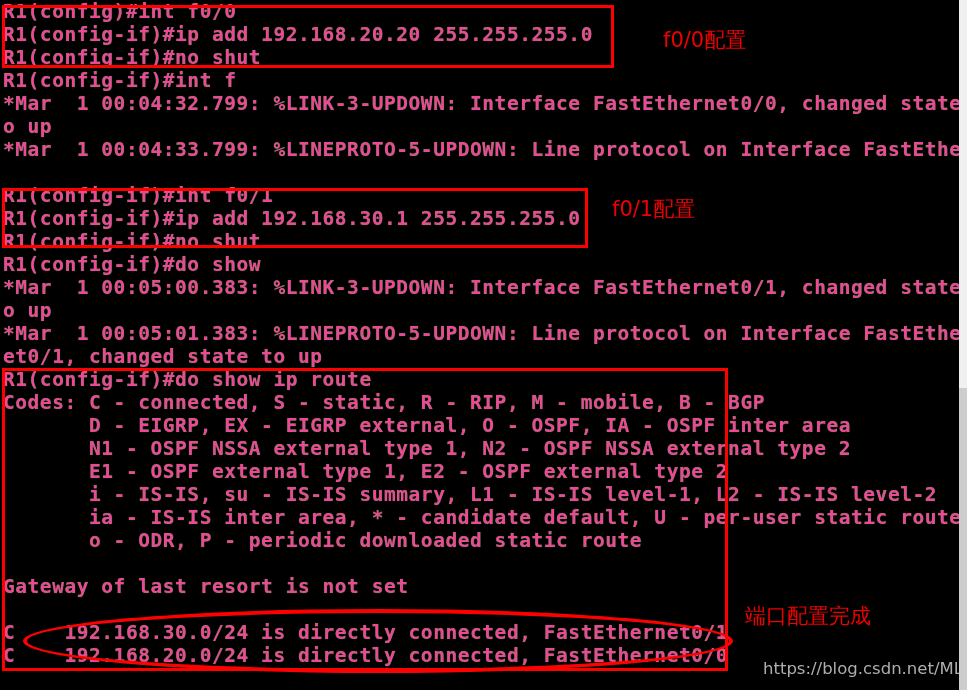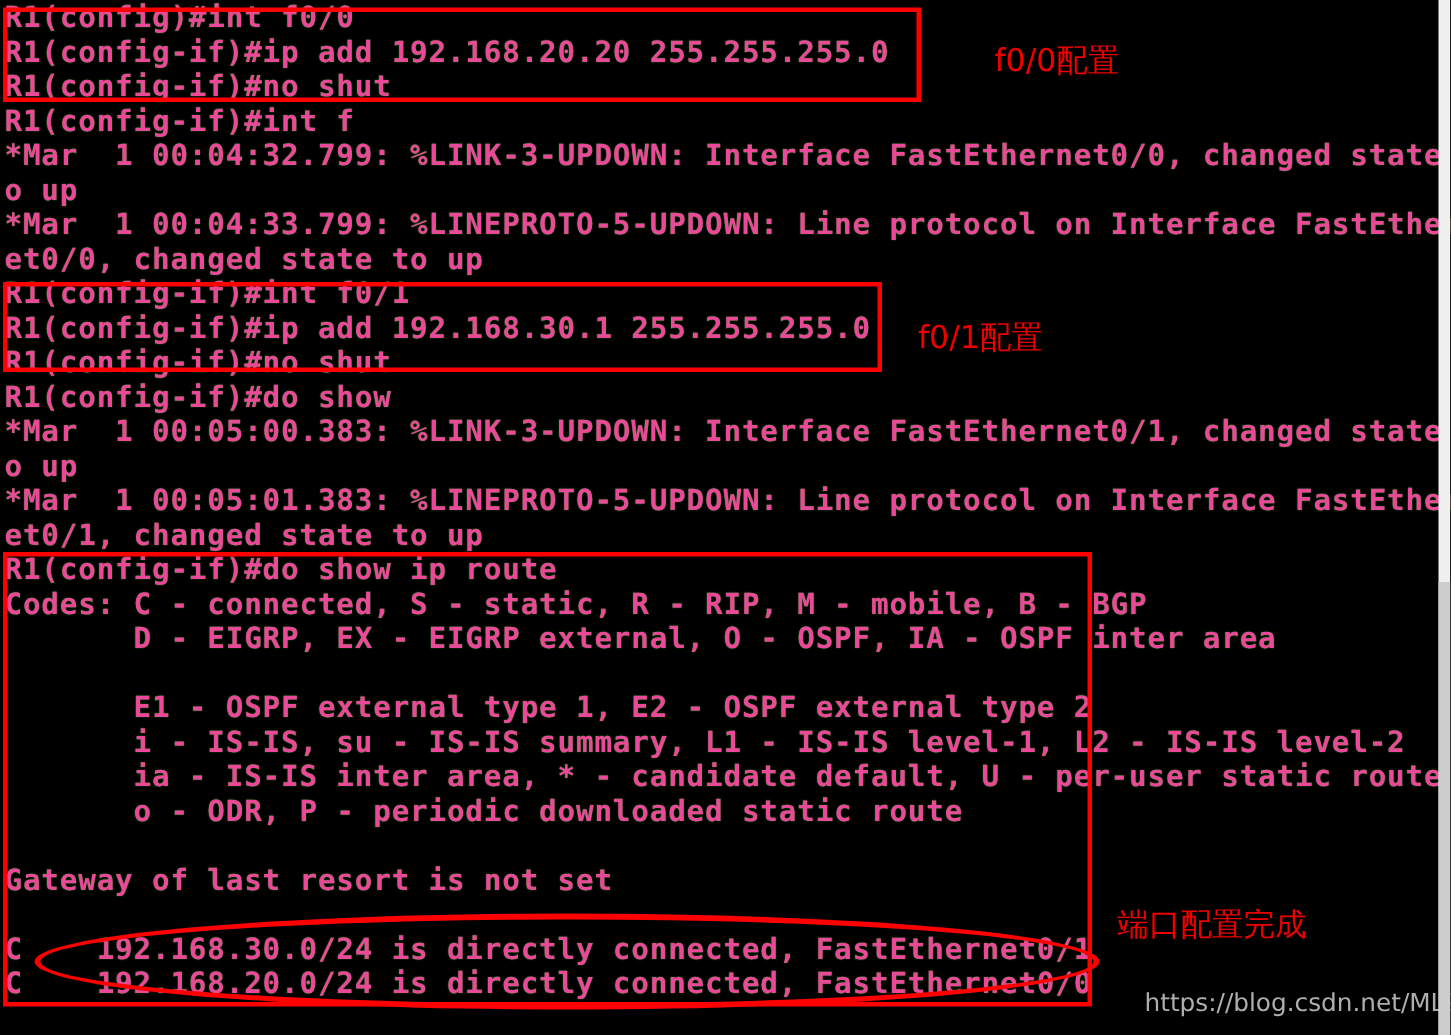--- a/index.html
+++ b/index.html
@@ -106,32 +106,32 @@
 <div id="screen">
 
   <div id="terminal">
     <div class="tline" style="top:0px">R1(config)#int f0/0</div>
     <div class="tline" style="top:23px">R1(config-if)#ip add 192.168.20.20 255.255.255.0</div>
     <div class="tline" style="top:46px">R1(config-if)#no shut</div>
     <div class="tline" style="top:69px">R1(config-if)#int f</div>
     <div class="tline" style="top:92px">*Mar  1 00:04:32.799: %LINK-3-UPDOWN: Interface FastEthernet0/0, changed state t</div>
     <div class="tline" style="top:115px">o up</div>
     <div class="tline" style="top:138px">*Mar  1 00:04:33.799: %LINEPROTO-5-UPDOWN: Line protocol on Interface FastEthern</div>
-    <div class="tline" style="top:161px">et0/0, changed state to up</div>
     <div class="tline" style="top:184px">R1(config-if)#int f0/1</div>
     <div class="tline" style="top:207px">R1(config-if)#ip add 192.168.30.1 255.255.255.0</div>
     <div class="tline" style="top:230px">R1(config-if)#no shut</div>
     <div class="tline" style="top:253px">R1(config-if)#do show</div>
     <div class="tline" style="top:276px">*Mar  1 00:05:00.383: %LINK-3-UPDOWN: Interface FastEthernet0/1, changed state t</div>
     <div class="tline" style="top:299px">o up</div>
     <div class="tline" style="top:322px">*Mar  1 00:05:01.383: %LINEPROTO-5-UPDOWN: Line protocol on Interface FastEthern</div>
     <div class="tline" style="top:345px">et0/1, changed state to up</div>
     <div class="tline" style="top:368px">R1(config-if)#do show ip route</div>
     <div class="tline" style="top:414px">       D - EIGRP, EX - EIGRP external, O - OSPF, IA - OSPF inter area</div>
     <div class="tline" style="top:391px">Codes: C - connected, S - static, R - RIP, M - mobile, B - BGP</div>
+    <div class="tline" style="top:437px">       N1 - OSPF NSSA external type 1, N2 - OSPF NSSA external type 2</div>
     <div class="tline" style="top:460px">       E1 - OSPF external type 1, E2 - OSPF external type 2</div>
     <div class="tline" style="top:483px">       i - IS-IS, su - IS-IS summary, L1 - IS-IS level-1, L2 - IS-IS level-2</div>
     <div class="tline" style="top:529px">       o - ODR, P - periodic downloaded static route</div>
     <div class="tline" style="top:506px">       ia - IS-IS inter area, * - candidate default, U - per-user static route</div>
     <div class="tline" style="top:552px"></div>
     <div class="tline" style="top:575px">Gateway of last resort is not set</div>
     <div class="tline" style="top:598px"></div>
     <div class="tline" style="top:621px">C    192.168.30.0/24 is directly connected, FastEthernet0/1</div>
     <div class="tline" style="top:644px">C    192.168.20.0/24 is directly connected, FastEthernet0/0</div>
   </div>
@@ -141,21 +141,21 @@
     <div class="redbox" style="left:2px; top:5px; width:612px; height:63px;"></div>
 
     <div class="redbox" style="left:2px; top:188px; width:586px; height:60px;"></div>
 
     <div class="redbox" style="left:2px; top:368px; width:726px; height:303px;"></div>
 
     <div class="redellipse" style="left:23px; top:609px; width:710px; height:64px;"></div>
 
     <div class="annot-label" style="left:630px; top:27px;margin-left:33px;">f0/0配置</div>
 
-    <div class="annot-label" style="left:612px; top:212px;">f0/1配置</div>
+    <div class="annot-label" style="left:612px; top:196px;">f0/1配置</div>
 
     <div class="annot-label" style="left:745px; top:603px;">端口配置完成</div>
   </div>
 
   <div class="watermark" style="left:763px; top:659px;">https://blog.csdn.net/ML908</div>
 
   <div class="scroll-strip"></div>
   <div class="scroll-thumb" style="top:388px; height:302px;"></div>
 
 </div>

